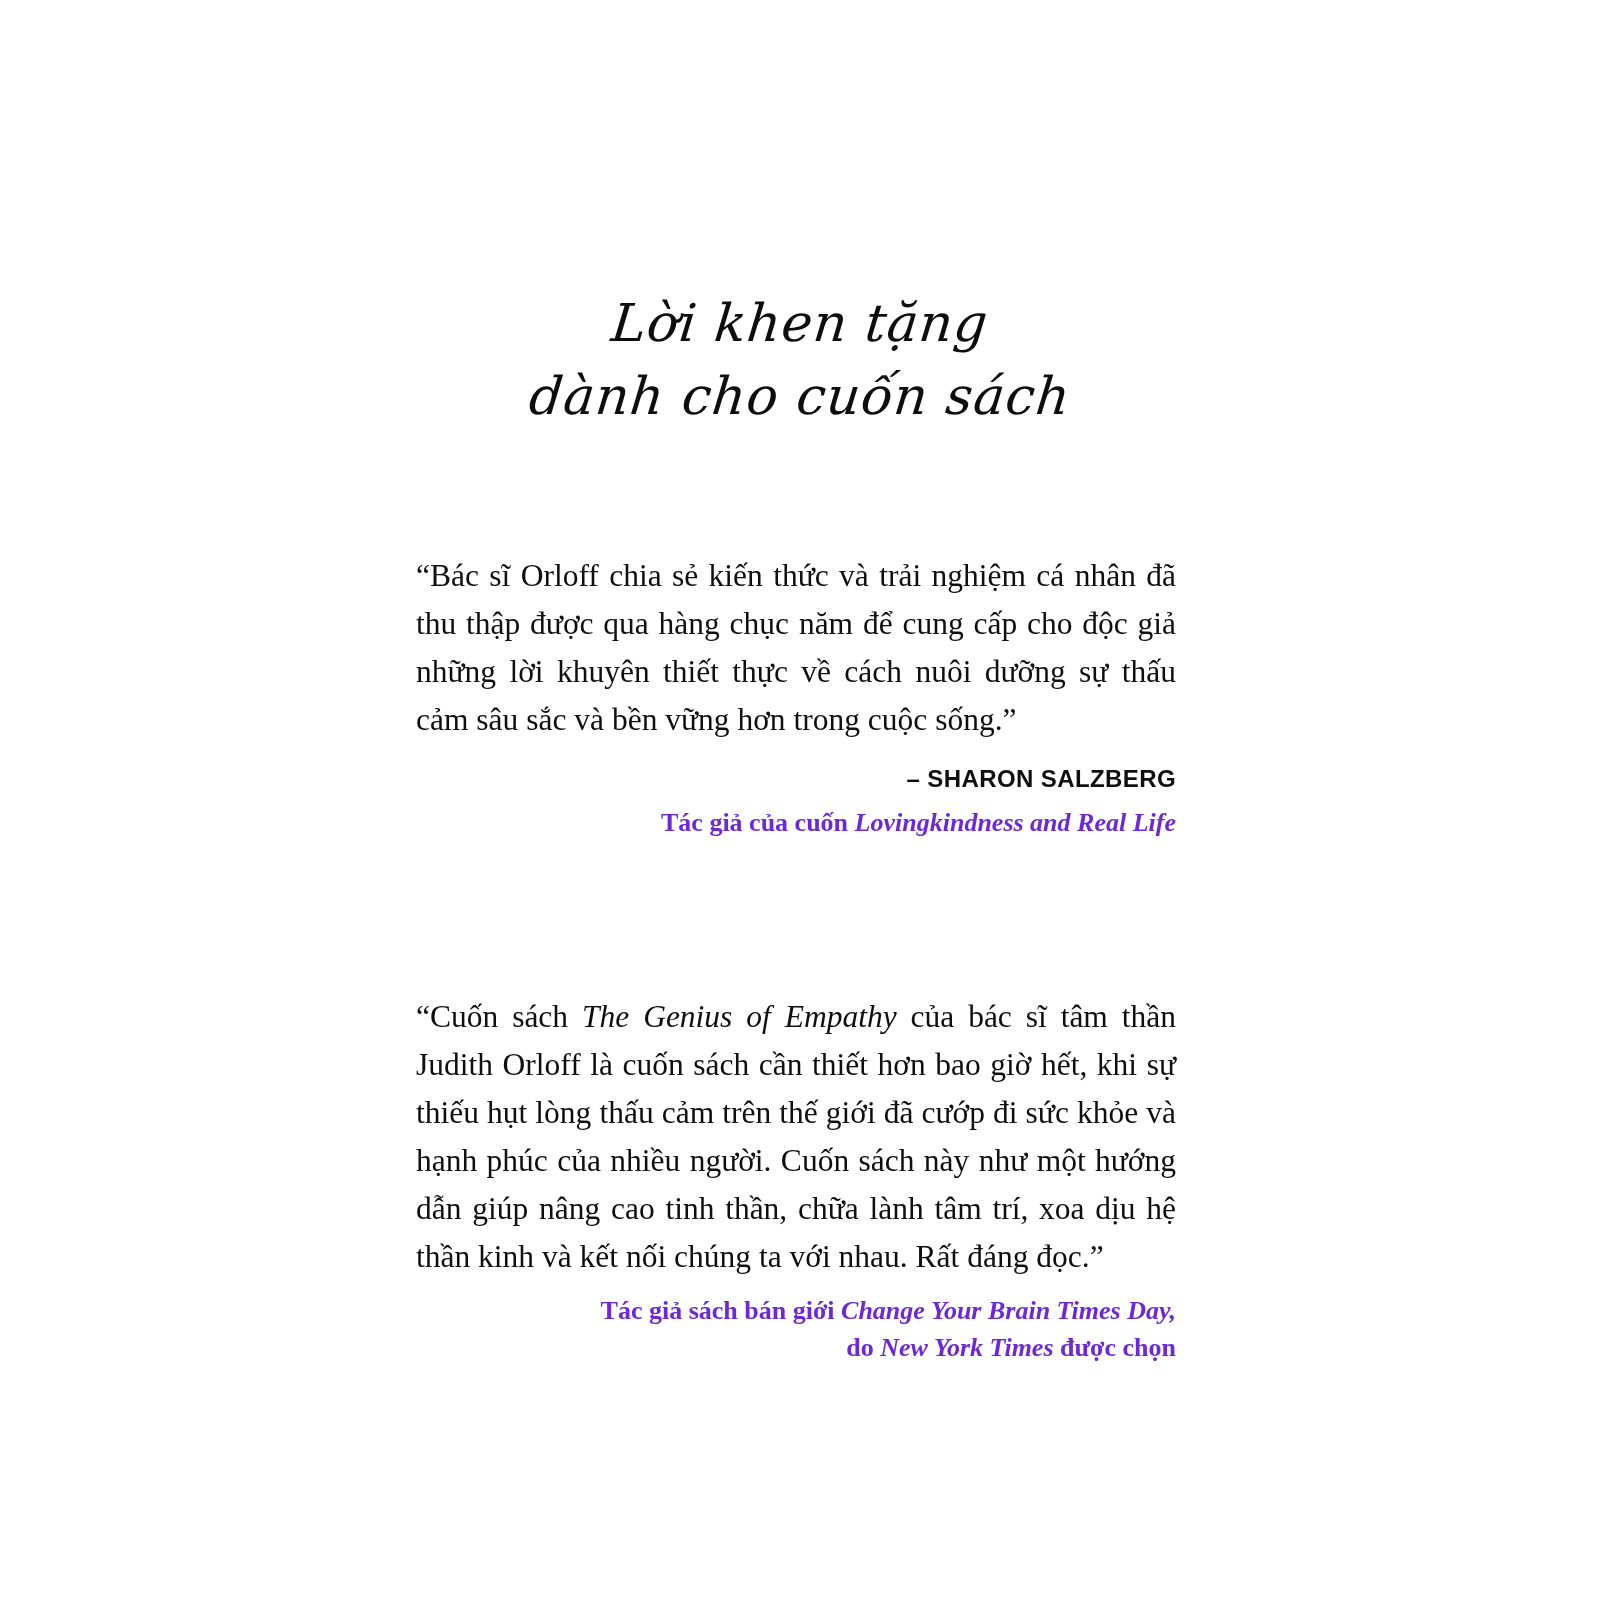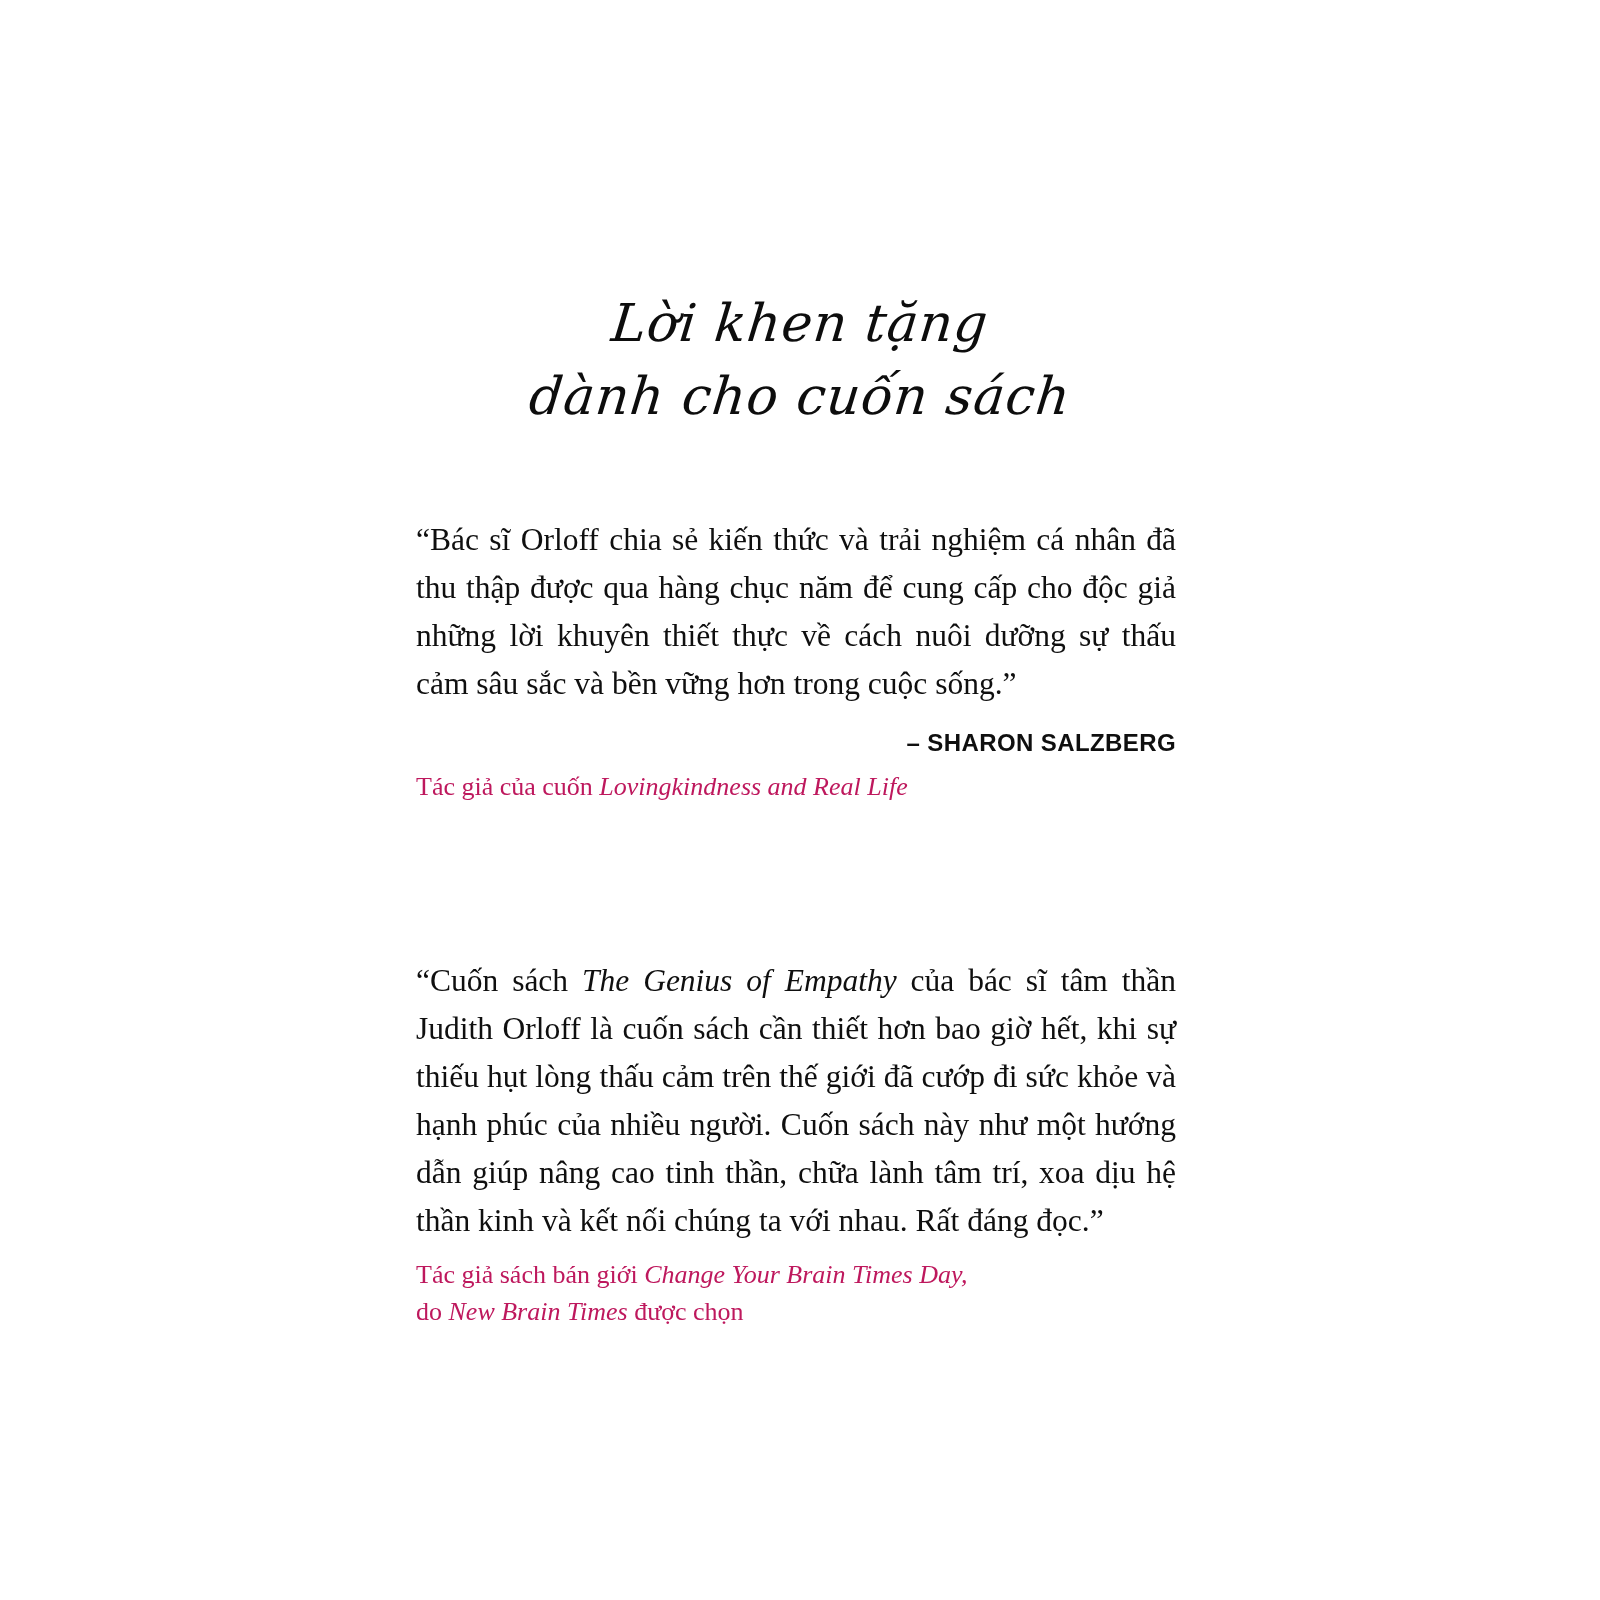--- a/index.html
+++ b/index.html
@@ -43,21 +43,21 @@
   .heading .line2 {
     display: block;
     font-size: 52px;
     transform: skewX(-6deg);
     margin-top: 6px;
   }
 
   
   .quotes {
     position: absolute;
-    top: 516px;
+    top: 552px;
     left: 416px;
     width: 760px;
   }
 
   .quote-block {
     width: 760px;
   }
   .quote-block + .quote-block {
     margin-top: 152px;
   }
@@ -77,23 +77,25 @@
     margin-top: 21px;
     text-align: right;
     font-family: "Liberation Sans", sans-serif;
     font-weight: bold;
     font-size: 24px;
     letter-spacing: 0.4px;
     color: #0f0f0f;
   }
   .attrib-sub {
     margin-top: 12px;
+    text-align: right;
     font-size: 26px;
     line-height: 1.42;
-    color: #be185d;
+    color: #6d28d9;
+    font-weight: bold;
   }
   .attrib-sub i {
     font-style: italic;
   }
 </style>
 </head>
 <body>
 
 <div class="page">
 
@@ -105,18 +107,18 @@
   <div class="quotes">
 
     <div class="quote-block">
       <p class="quote-text"><span>“Bác sĩ Orloff chia sẻ kiến thức và trải nghiệm cá nhân đã thu thập được qua hàng chục năm để cung cấp cho độc giả những lời khuyên thiết thực về cách nuôi dưỡng sự thấu cảm sâu sắc và bền vững hơn trong cuộc sống.”</span></p>
       <div class="attrib-name">– SHARON SALZBERG</div>
       <div class="attrib-sub"><span>Tác giả của cuốn </span><i>Lovingkindness and Real Life</i></div>
     </div>
 
     <div class="quote-block">
       <p class="quote-text"><span>“Cuốn sách </span><i>The Genius of Empathy</i><span> của bác sĩ tâm thần Judith Orloff là cuốn sách cần thiết hơn bao giờ hết, khi sự thiếu hụt lòng thấu cảm trên thế giới đã cướp đi sức khỏe và hạnh phúc của nhiều người. Cuốn sách này như một hướng dẫn giúp nâng cao tinh thần, chữa lành tâm trí, xoa dịu hệ thần kinh và kết nối chúng ta với nhau. Rất đáng đọc.”</span></p>
-      <div class="attrib-sub"><span>Tác giả sách bán giới </span><i>Change Your Brain Times Day,</i><br><span>do </span><i>New Brain Times</i><span> được chọn</span></div>
+      <div class="attrib-sub"><span>Tác giả sách bán giới </span><i>Change Your Brain Times Day,</i><br><span>do </span><i>New York Times</i><span> được chọn</span></div>
     </div>
 
   </div>
 
 </div>
 
 </body></html>

